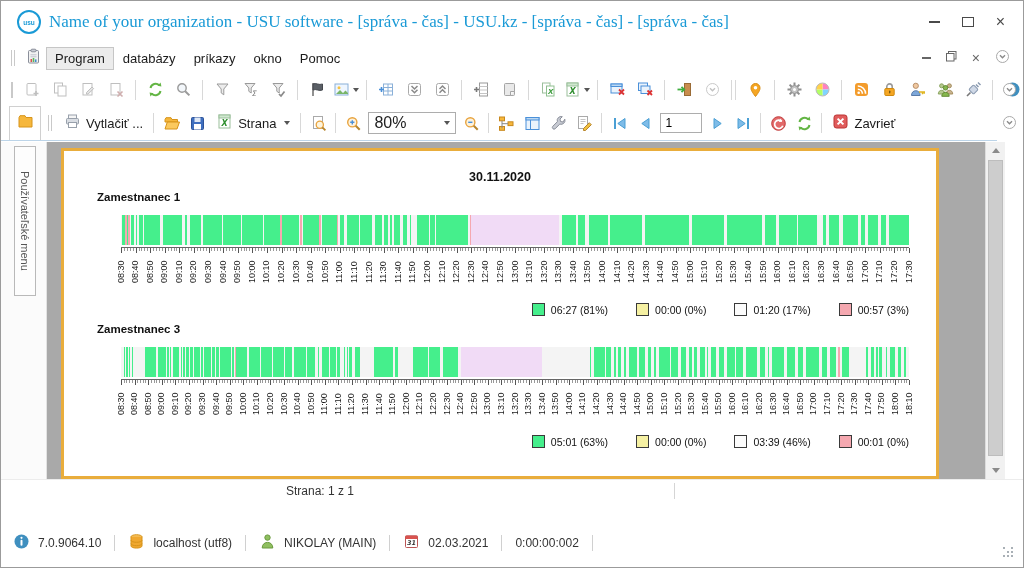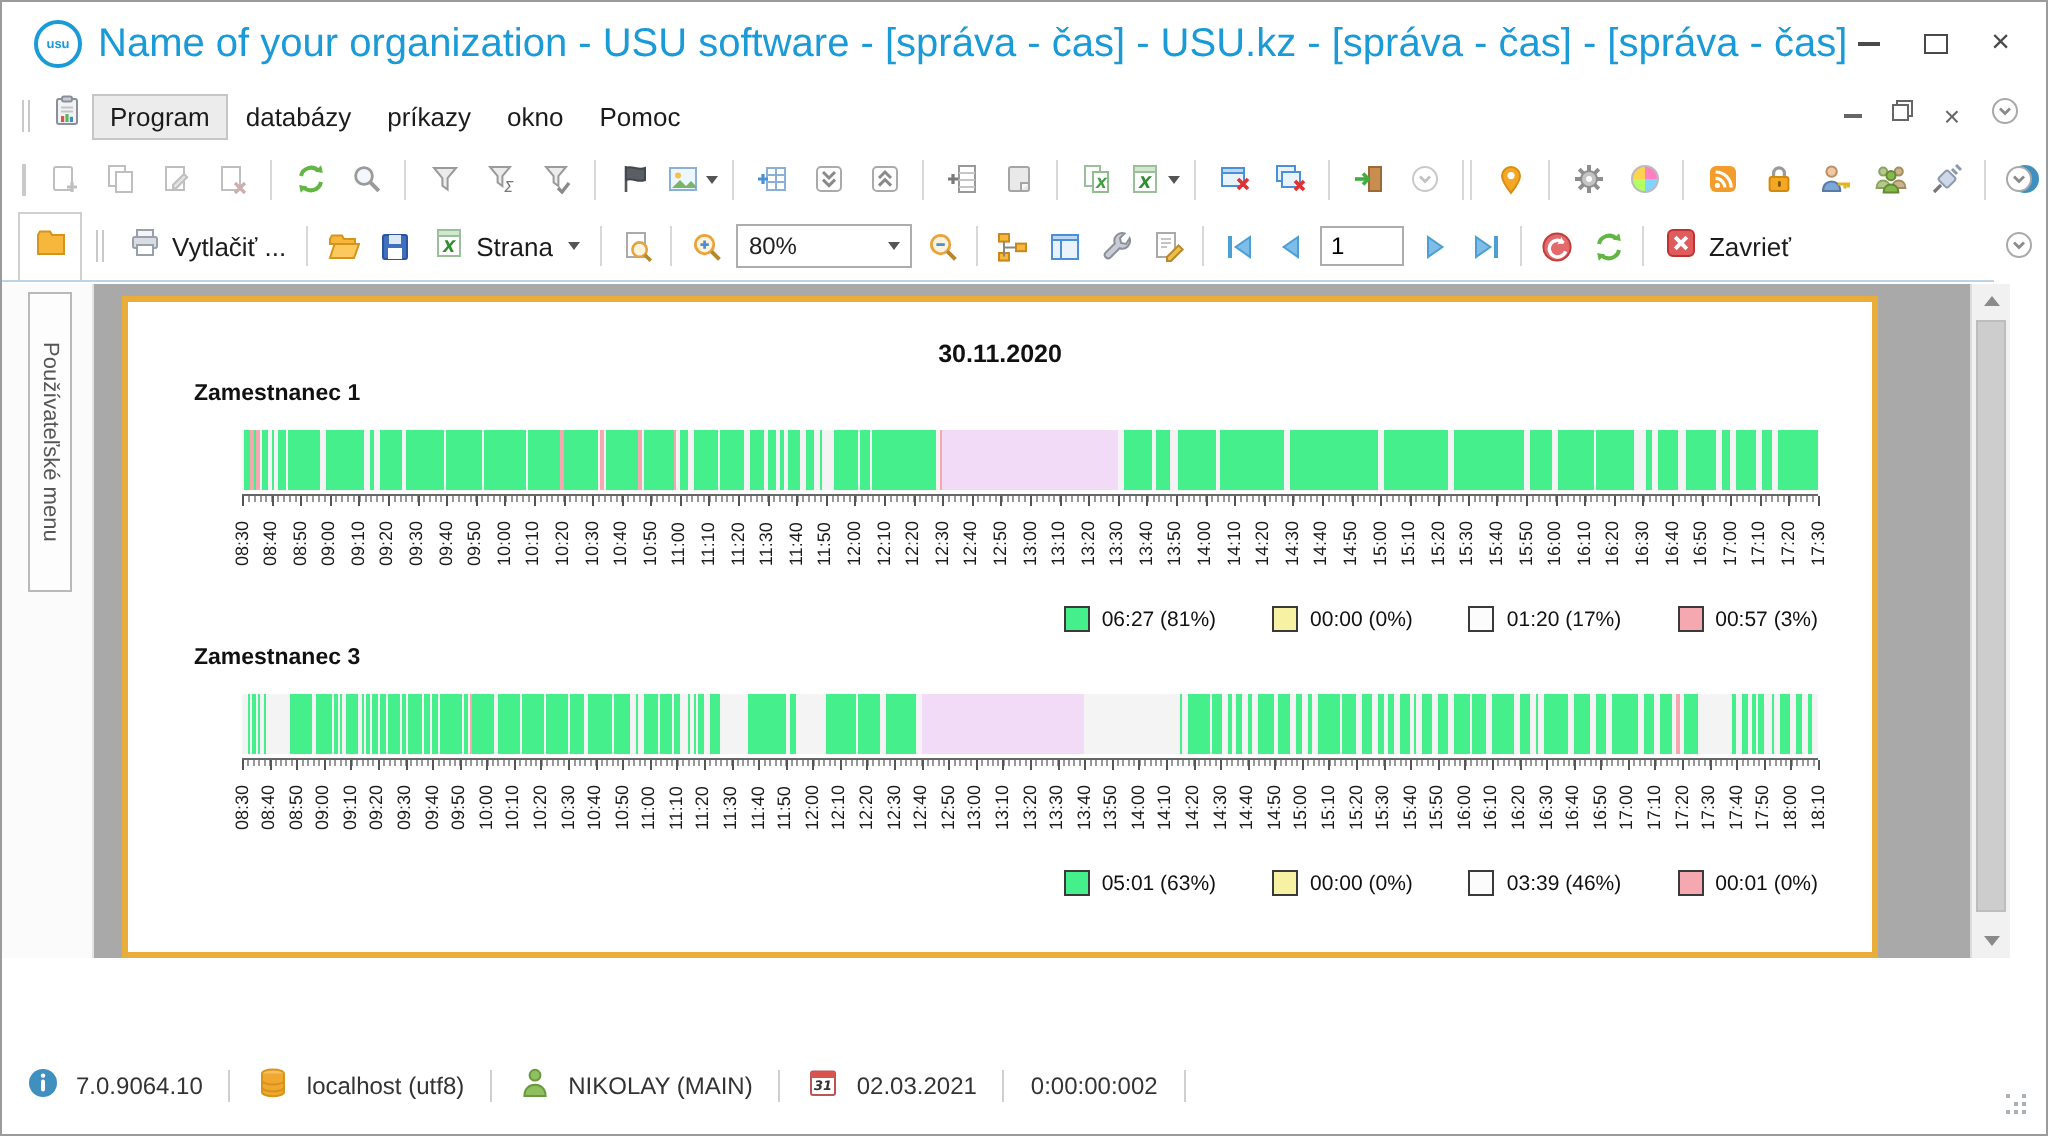--- a/index.html
+++ b/index.html
@@ -2,21 +2,21 @@
 <html><head>
 <meta charset="utf-8">
 <style>
   html,body{margin:0;padding:0;background:#e9e9e9;}
   .win{position:relative;width:1022px;height:566px;margin:0 auto;border:1px solid #9b9b9b;background:#fff;
        overflow:hidden;font-family:"Liberation Sans","DejaVu Sans",sans-serif;color:#222;}
   
   .titlebar{position:absolute;top:0;left:0;right:0;height:42px;display:flex;align-items:center;padding-left:16px;box-sizing:border-box;}
   .logo{width:20px;height:20px;border-radius:50%;border:2px solid #1a9ad6;color:#1a9ad6;font-size:6.5px;font-weight:bold;
         display:flex;align-items:center;justify-content:center;margin-right:8px;flex:0 0 auto;}
-  .title-text{font-size:20px;color:#1a9ad6;white-space:nowrap;overflow:hidden;}
+  .title-text{font-size:17px;color:#1a9ad6;white-space:nowrap;overflow:hidden;font-family:Liberation Serif, serif;}
   .win-controls{margin-left:auto;display:flex;gap:22px;align-items:center;padding-right:18px;flex:0 0 auto;}
   .wc-min{width:11px;height:2px;background:#4a4a4a;}
   .wc-max{width:10px;height:8px;border:1.5px solid #4a4a4a;}
   .wc-x{font-size:16px;color:#4a4a4a;line-height:10px;}
   
   .menubar{position:absolute;top:42px;left:0;right:0;height:30px;display:flex;align-items:center;padding-left:8px;box-sizing:border-box;}
   .grip{width:2px;height:16px;border-left:1px solid #c9c9c9;border-right:1px solid #c9c9c9;margin:0 6px 0 2px;}
   .menu-ic{margin:0 4px;display:flex;}
   .menu-item{padding:4px 9px;font-size:13px;color:#1b1b1b;cursor:default;}
   .menu-item.active{background:#ececec;border:1px solid #c6c6c6;padding:3px 8px;}
@@ -27,21 +27,21 @@
   .toolbar{position:absolute;left:0;display:flex;align-items:center;padding-left:8px;box-sizing:border-box;}
   .tb1{top:72px;height:33px;right:26px;}
   .tb2{top:105px;height:35px;right:26px;border-bottom:1px solid #bcd4e8;left:0;}
   .tbtn{height:24px;min-width:24px;display:flex;align-items:center;justify-content:center;border-radius:3px;padding:0 1px;}
   .tbtn i{display:flex;}
   .sep{width:1px;height:20px;background:#d8d8d8;margin:0 4px;flex:0 0 auto;}
   .sep.dbl{border-left:1px solid #d8d8d8;width:3px;background:transparent;border-right:1px solid #d8d8d8;}
   .caret{width:0;height:0;border-left:3.5px solid transparent;border-right:3.5px solid transparent;border-top:4px solid #555;margin-left:3px;}
   .lbl-btn{display:flex;align-items:center;gap:5px;padding:2px 6px;font-size:13px;color:#1b1b1b;}
   .folder-tab{width:32px;height:34px;border:1px solid #d0d0d0;border-bottom:none;background:#fff;display:flex;align-items:center;justify-content:center;margin-right:5px;box-sizing:border-box;}
-  .combo{width:88px;height:22px;border:1px solid #adadad;background:#fff;display:flex;align-items:center;font-size:12px;padding:0 5px;box-sizing:border-box;margin:0 2px;}
+  .combo{width:88px;height:22px;border:1px solid #adadad;background:#fff;display:flex;align-items:center;font-size:16px;padding:0 5px;box-sizing:border-box;margin:0 2px;}
   .combo .caret{margin-left:auto;}
   .page-input{width:42px;height:20px;border:1px solid #adadad;font-size:12px;padding:0 4px;box-sizing:border-box;font-family:inherit;margin:0 2px;}
   .overflow-btn{position:absolute;right:5px;display:flex;}
   
   .main{position:absolute;top:141px;left:0;width:1022px;height:337px;background:#fff;}
   .left-strip{position:absolute;left:0;top:0;width:46px;height:100%;background:#fbfbfb;border-right:1px solid #e3e3e3;box-sizing:border-box;}
   .side-tab{position:absolute;left:13px;top:4px;width:22px;height:150px;background:#fdfdfd;border:1px solid #b9b9b9;
             writing-mode:vertical-rl;font-size:11px;color:#555;display:flex;align-items:center;justify-content:center;box-sizing:border-box;}
   .canvas{position:absolute;left:46px;top:0;width:938px;height:100%;background:#a9a9a9;}
   .page{position:absolute;left:14px;top:6px;width:872px;height:325px;background:#fff;border:3px solid #e9ad3c;}
@@ -1031,20 +1031,24 @@
       <span class="sc-btn" style="top:0;">
           <span class="tri-up"></span>
         </span>
       <span class="sc-thumb"></span>
       <span class="sc-btn" style="bottom:0;">
           <span class="tri-dn"></span>
         </span>
     </div>
   </div>
 
+  <div class="strana-row">
+    <span class="pi">Strana: 1 z 1</span>
+    <span class="vline"></span>
+  </div>
 
   <div class="tabs-row" id="tabs">
     </div>
 
   <div class="statusbar">
     <span class="sb-item">
         <i><svg width="17" height="17" viewBox="0 0 17 17" xmlns="http://www.w3.org/2000/svg" fill="none">
             <circle cx="8.5" cy="8.5" r="7" fill="#3f8fbf"></circle>
             <circle cx="8.5" cy="4.8" r="1.1" fill="#fff"></circle>
             <rect x="7.5" y="6.8" width="2" height="6" rx="1" fill="#fff"></rect>

